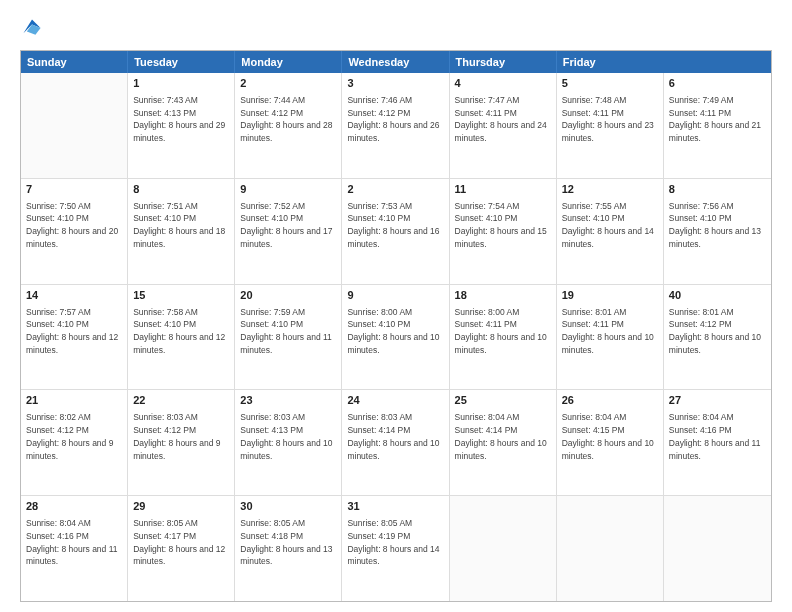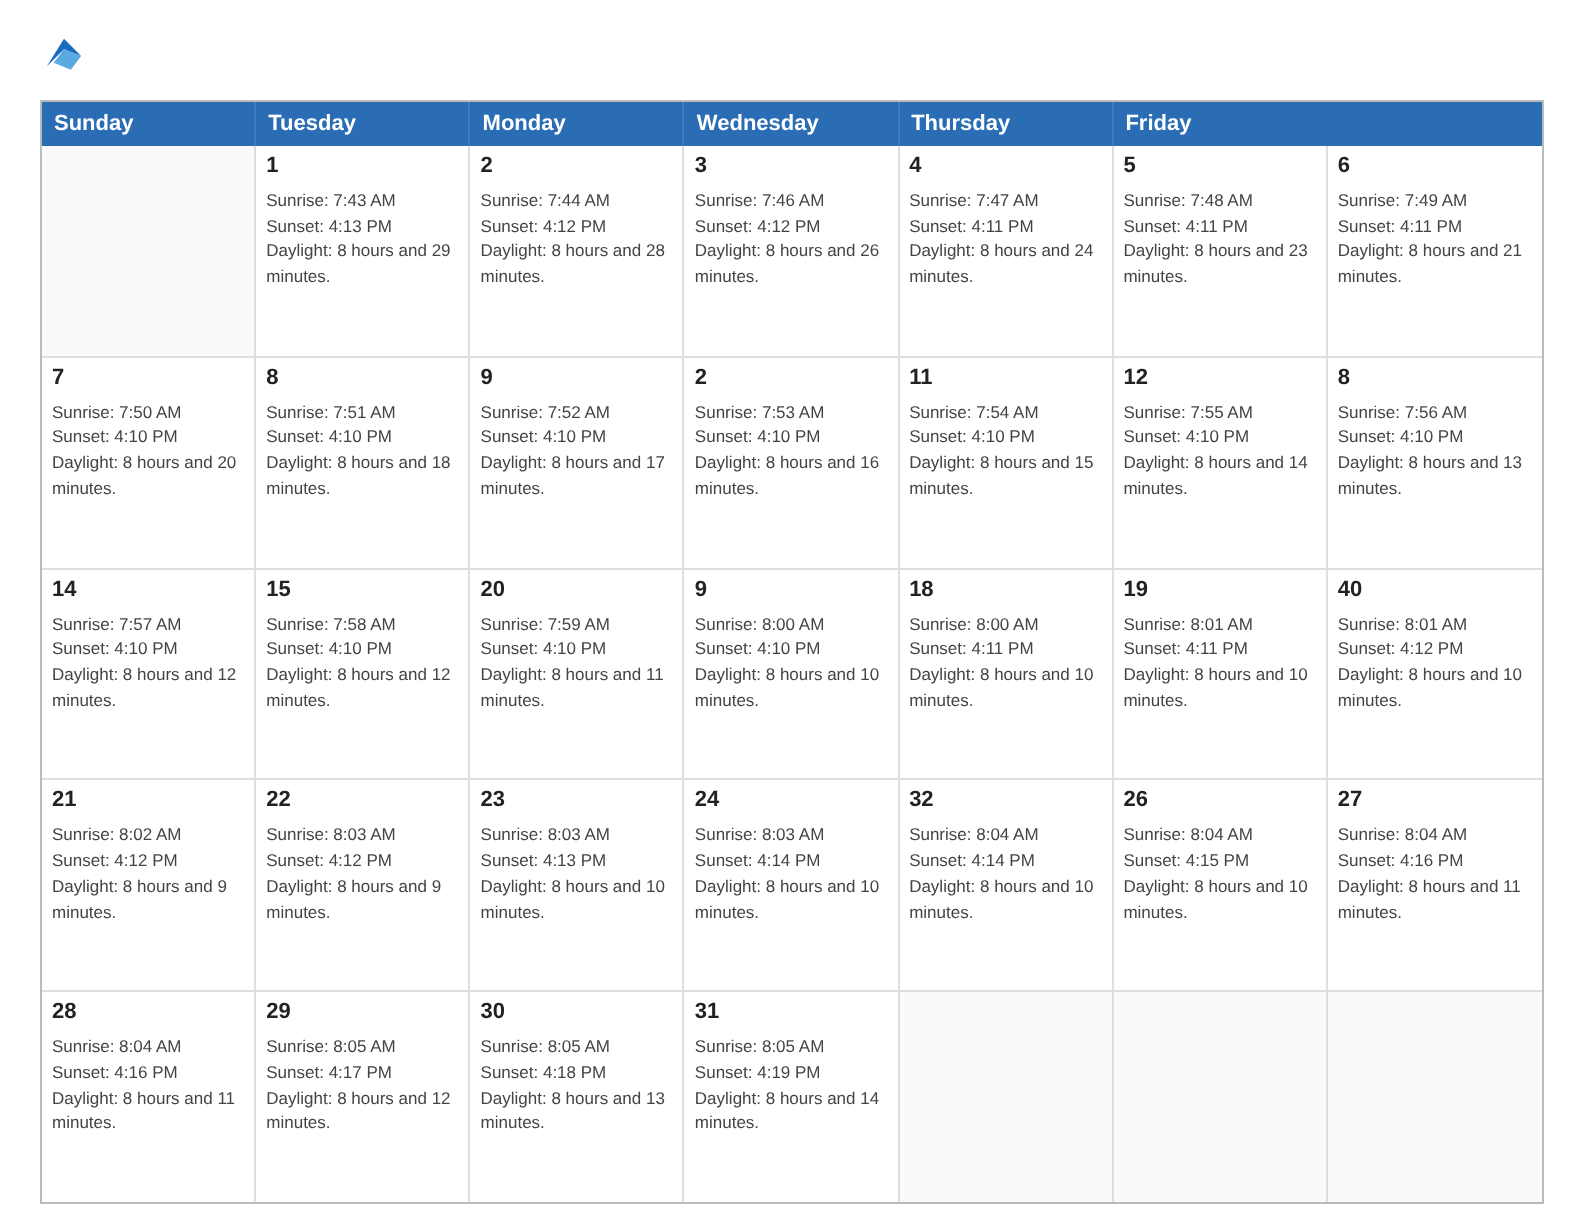--- a/index.html
+++ b/index.html
@@ -245,21 +245,21 @@
           </div>
           <div class="cal-cell">
             <span class="day-num">23</span>
             <div class="cell-text">Sunrise: 8:03 AM<br>Sunset: 4:13 PM<br>Daylight: 8 hours and 10 minutes.</div>
           </div>
           <div class="cal-cell">
             <span class="day-num">24</span>
             <div class="cell-text">Sunrise: 8:03 AM<br>Sunset: 4:14 PM<br>Daylight: 8 hours and 10 minutes.</div>
           </div>
           <div class="cal-cell">
-            <span class="day-num">32</span>
+            <span class="day-num">25</span>
             <div class="cell-text">Sunrise: 8:04 AM<br>Sunset: 4:14 PM<br>Daylight: 8 hours and 10 minutes.</div>
           </div>
           <div class="cal-cell">
             <span class="day-num">26</span>
             <div class="cell-text">Sunrise: 8:04 AM<br>Sunset: 4:15 PM<br>Daylight: 8 hours and 10 minutes.</div>
           </div>
           <div class="cal-cell">
             <span class="day-num">27</span>
             <div class="cell-text">Sunrise: 8:04 AM<br>Sunset: 4:16 PM<br>Daylight: 8 hours and 11 minutes.</div>
           </div>

